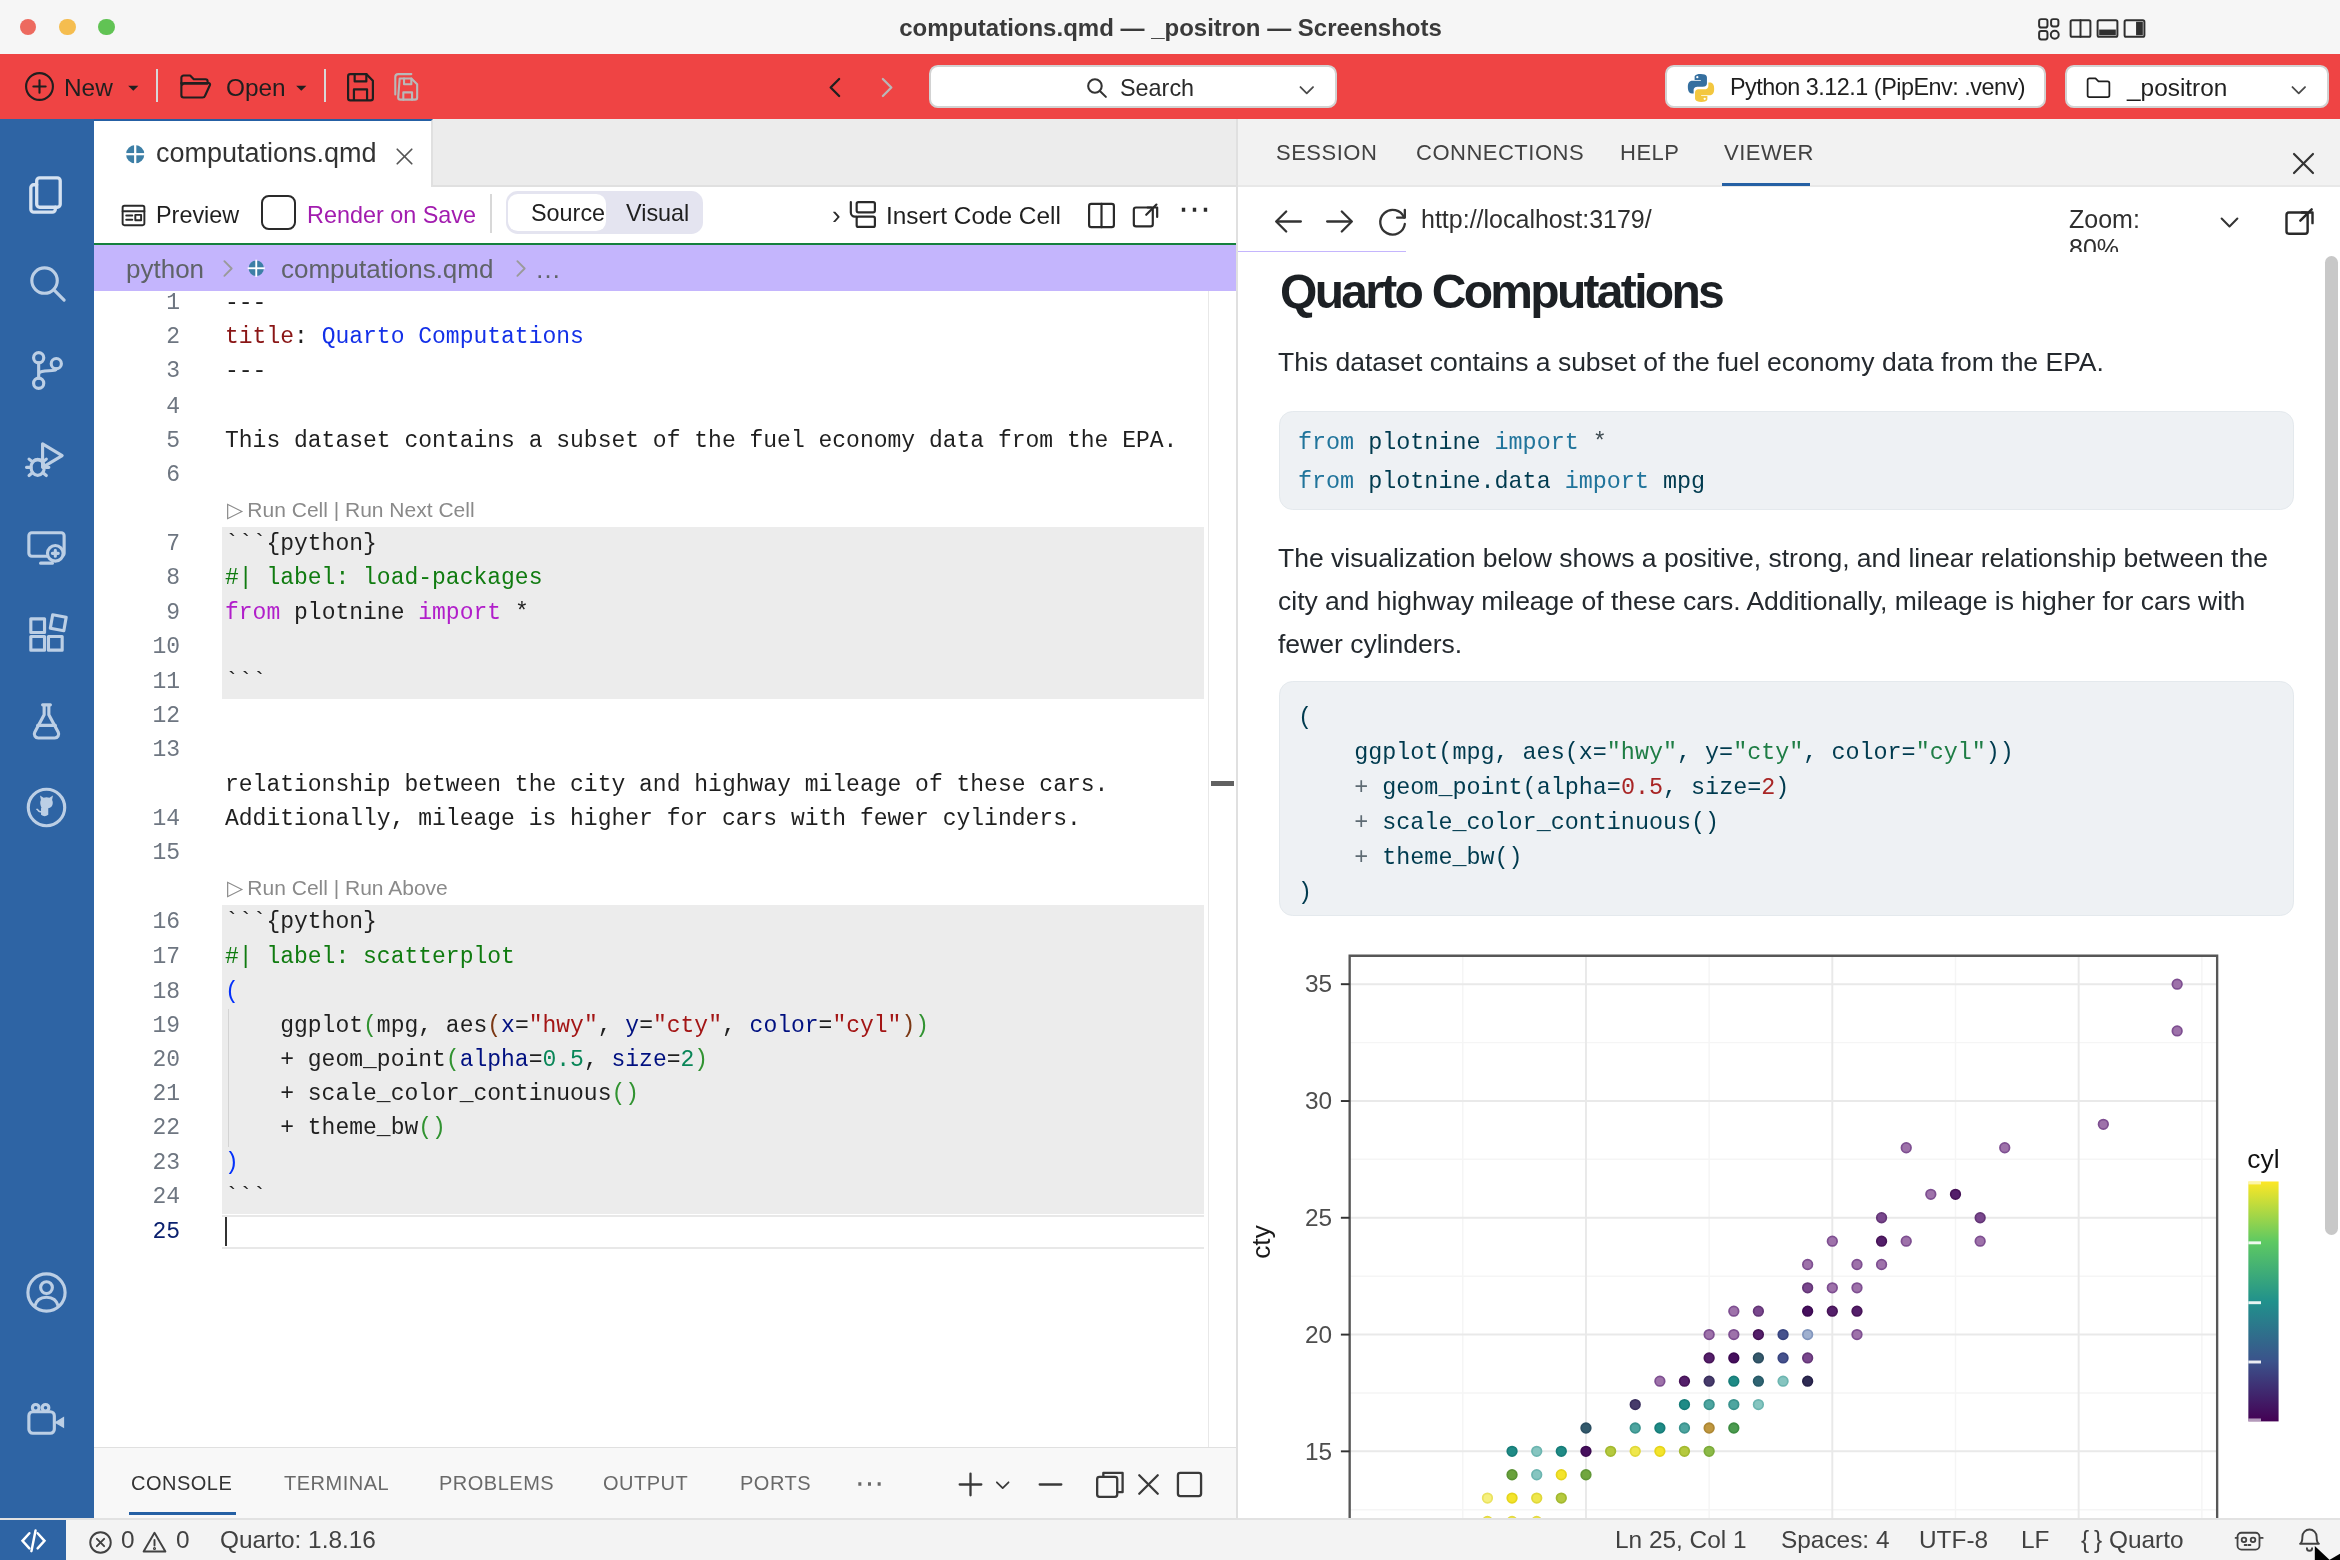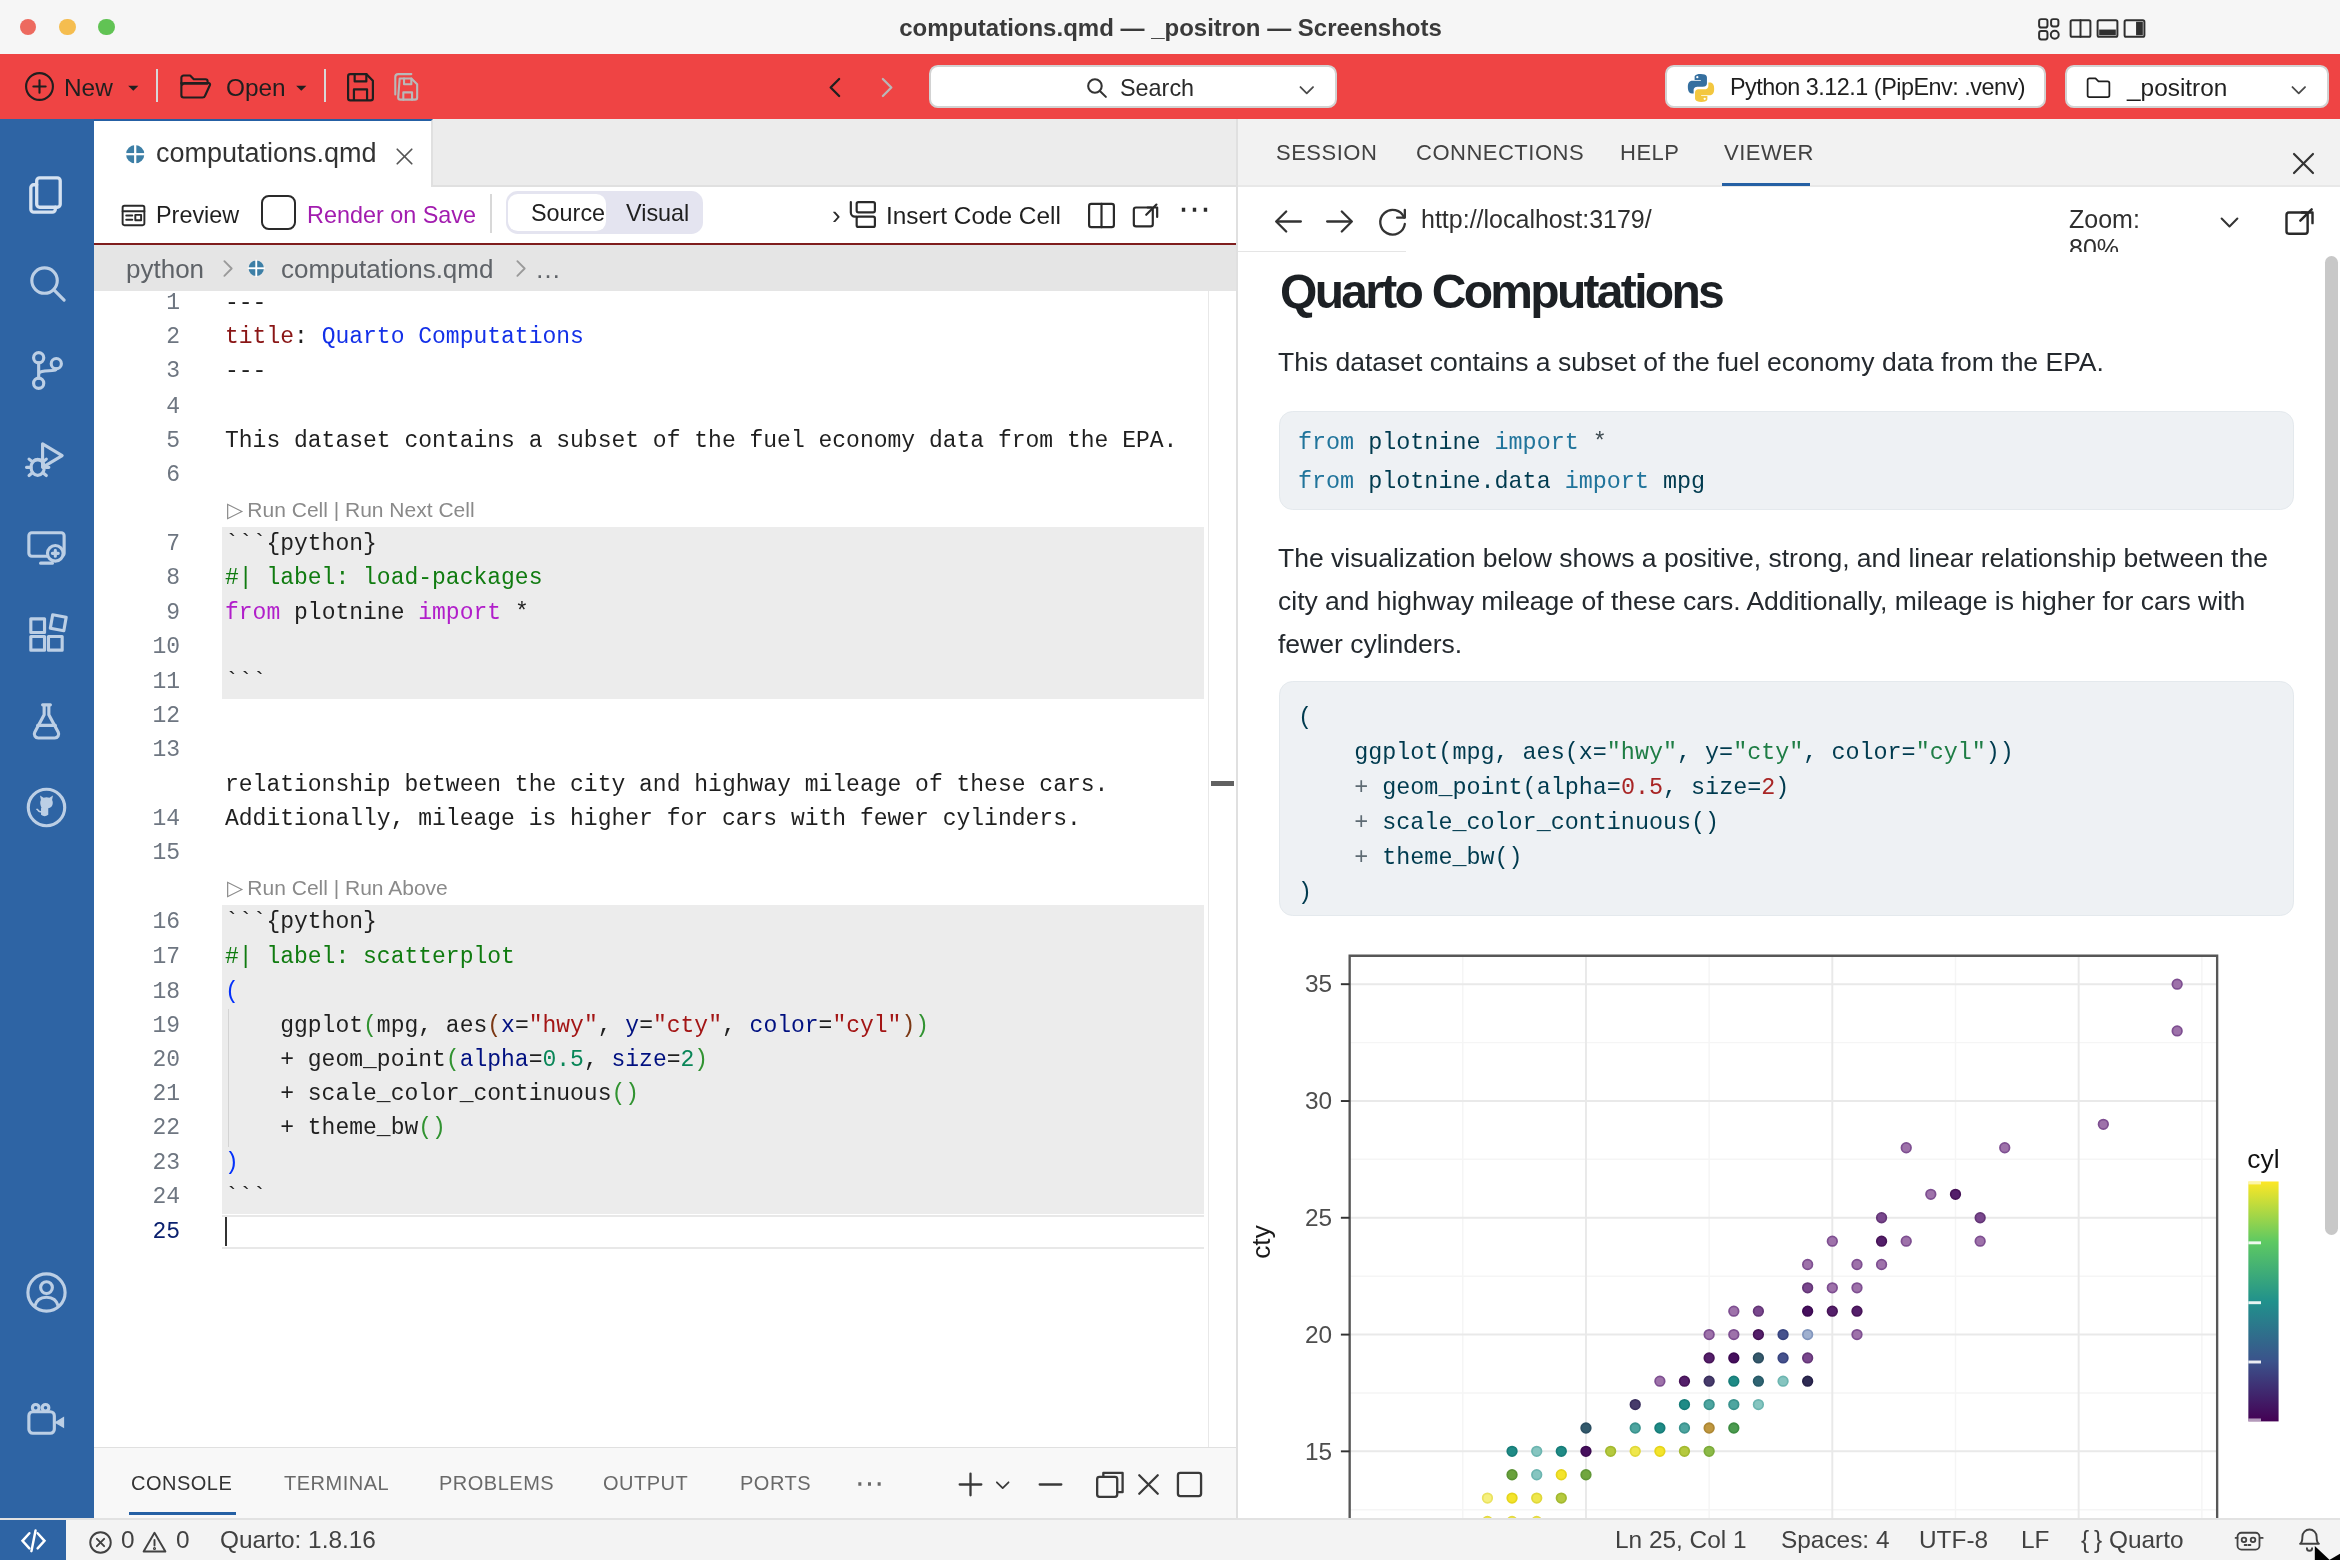--- a/index.html
+++ b/index.html
@@ -13,22 +13,22 @@
 #toolbar{position:absolute;left:0;top:54px;width:2341px;height:65px;background:#ef4444;}
 .tbtxt{font-size:24.4px;color:#1f1f1f;}
 .vdiv{position:absolute;top:68px;width:2px;height:33px;background:#d8d8d8;}
 .box{position:absolute;top:64px;height:43px;border:2px solid #d2d2d2;border-radius:8.8px;background:#fff;}
 
 #actbar{position:absolute;left:0;top:119px;width:94px;height:1399px;background:#2e64a4;}
 #actbar svg{position:absolute;left:23.4px;width:47px;height:47px;}
 
 #tabstrip{position:absolute;left:94px;top:119px;width:1142px;height:68px;background:#ececec;border-bottom:2px solid #e0e0e0;}
 #activetab{position:absolute;left:0px;top:0px;width:339px;height:68px;background:#fff;border-top:2.9px solid #2560a4;border-right:2px solid #e0e0e0;}
-#edtoolbar{position:absolute;left:94px;top:187px;width:1142px;height:58px;background:#fff;border-bottom:2px solid #7f1d1d;}
-#breadcrumb{position:absolute;left:94px;top:245px;width:1312px;height:46px;background:#e5e5e5;font-size:26px;color:#5f6368;}
+#edtoolbar{position:absolute;left:94px;top:187px;width:1142px;height:58px;background:#fff;border-bottom:2px solid #15803d;}
+#breadcrumb{position:absolute;left:94px;top:245px;width:1312px;height:46px;background:#c4b5fd;font-size:26px;color:#5f6368;}
 #editor{position:absolute;left:94px;top:291px;width:1142px;height:1156px;background:#fff;overflow:hidden;}
 .codeline{position:absolute;left:0;width:1142px;height:34px;white-space:pre;font-family:"Liberation Mono",monospace;font-size:23px;line-height:34px;}
 .lnum{position:absolute;width:86px;text-align:right;color:#6e7681;font-family:"Liberation Mono",monospace;font-size:23px;line-height:34px;}
 .cellbg{position:absolute;left:128px;width:982px;background:#ececec;}
 .runcell{position:absolute;left:133px;height:34px;font-size:21px;color:#8a8a8a;line-height:34px;}
 #panel{position:absolute;left:94px;top:1446px;width:1142px;height:72px;background:#f8f8f8;border-top:2px solid #e0e0e0;}
 .ptab{position:absolute;top:0;height:70px;line-height:70px;font-size:20px;color:#5a5a5a;letter-spacing:0.5px;}
 
 #rdivider{position:absolute;left:1236px;top:119px;width:2px;height:1399px;background:#e0e0e0;}
 #rheader{position:absolute;left:1238px;top:119px;width:1103px;height:68px;background:#f2f2f2;border-bottom:2px solid #e8e8e8;}

